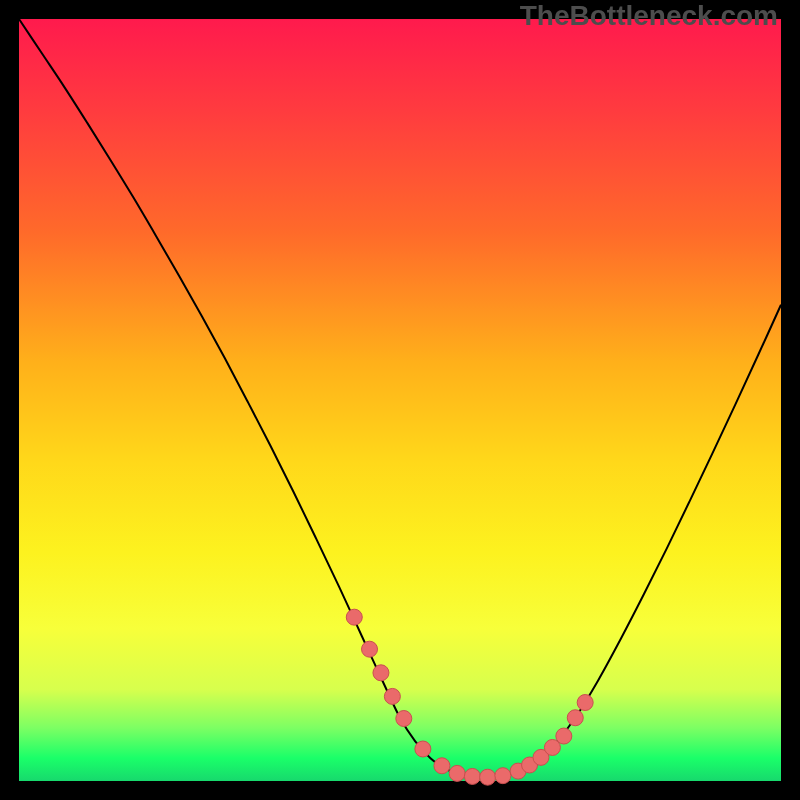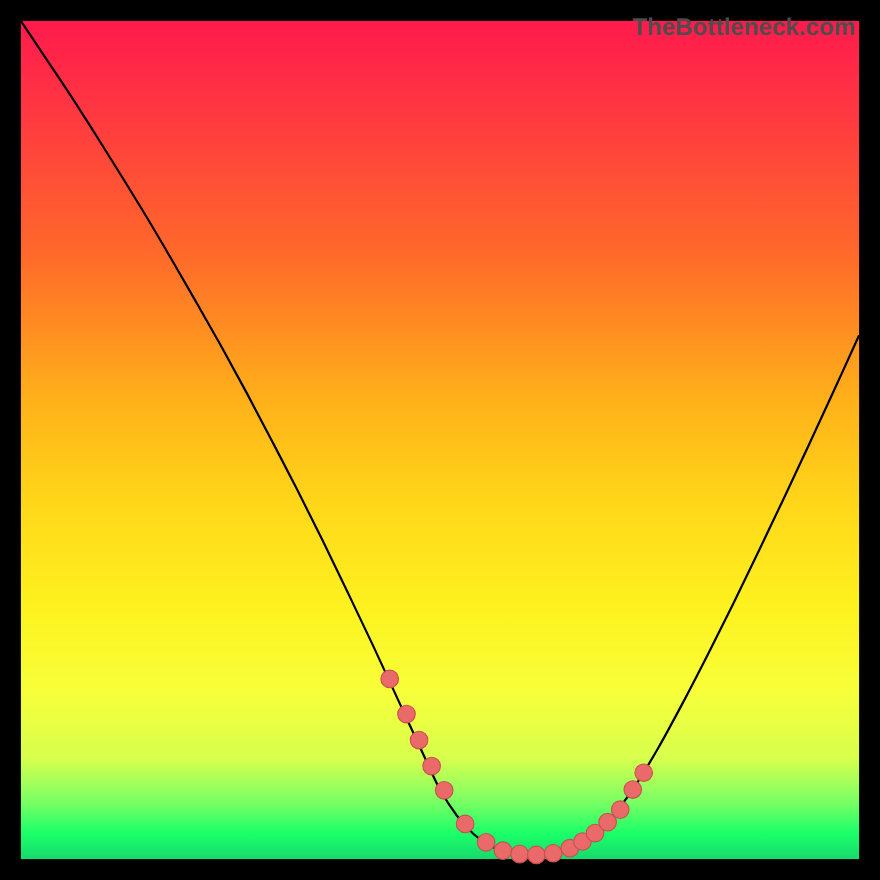--- a/index.html
+++ b/index.html
@@ -45,21 +45,21 @@
     left: 0; top: 0;
     width: 800px; height: 800px;
     pointer-events: none;
   }
 </style>
 </head>
 <body>
 <div class="frame">
 
   <div class="plot" style="left: 19px; top: 19px; width: 762px; height: 762px;"></div>
-  <div class="watermark" style="right: 22px; top: 12px; font-size: 22px;">TheBottleneck.com</div>
+  <div class="watermark" style="right: 22px; top: 0px; font-size: 28px;">TheBottleneck.com</div>
   <svg class="overlay" viewBox="0 0 800 800">
     <path id="curve-path" fill="none" stroke-width="2" d="M 19.00 19.00 C 22.81 24.72, 34.24 41.86, 41.86 53.29 C 49.48 64.72, 57.10 75.90, 64.72 87.58 C 72.34 99.26, 79.96 111.33, 87.58 123.39 C 95.20 135.46, 102.82 147.65, 110.44 159.97 C 118.06 172.29, 125.68 184.61, 133.30 197.31 C 140.92 210.01, 148.54 223.09, 156.16 236.17 C 163.78 249.25, 171.40 262.46, 179.02 275.79 C 186.64 289.13, 194.26 302.46, 201.88 316.18 C 209.50 329.90, 217.12 343.87, 224.74 358.09 C 232.36 372.31, 239.98 386.92, 247.60 401.52 C 255.22 416.13, 262.84 430.73, 270.46 445.72 C 278.08 460.71, 285.70 475.95, 293.32 491.44 C 300.94 506.93, 308.56 522.81, 316.18 538.68 C 323.80 554.56, 331.42 570.43, 339.04 586.69 C 346.66 602.95, 354.28 619.71, 361.90 636.22 C 369.52 652.73, 378.41 672.16, 384.76 685.75 C 391.11 699.34, 394.92 708.48, 400.00 717.75 C 405.08 727.02, 410.16 734.64, 415.24 741.38 C 420.32 748.11, 425.40 753.57, 430.48 758.14 C 435.56 762.71, 440.64 766.01, 445.72 768.81 C 450.80 771.60, 455.88 773.51, 460.96 774.90 C 466.04 776.30, 471.12 776.81, 476.20 777.19 C 481.28 777.57, 486.36 777.57, 491.44 777.19 C 496.52 776.81, 501.60 776.05, 506.68 774.90 C 511.76 773.76, 516.84 772.49, 521.92 770.33 C 527.00 768.17, 532.08 765.76, 537.16 761.95 C 542.24 758.14, 546.05 754.84, 552.40 747.47 C 558.75 740.11, 567.64 728.93, 575.26 717.75 C 582.88 706.58, 590.50 693.62, 598.12 680.42 C 605.74 667.21, 613.36 652.86, 620.98 638.51 C 628.60 624.15, 636.22 609.30, 643.84 594.31 C 651.46 579.32, 659.08 564.08, 666.70 548.59 C 674.32 533.10, 681.94 517.22, 689.56 501.35 C 697.18 485.47, 704.80 469.47, 712.42 453.34 C 720.04 437.21, 727.66 420.95, 735.28 404.57 C 742.90 388.19, 750.52 371.68, 758.14 355.04 C 765.76 338.41, 777.19 313.13, 781.00 304.75" stroke="#000000"></path>
     <g id="markers-group">
         <circle cx="354.28" cy="617.17" r="8" fill="#ea6a6a" stroke="#c94f4f" stroke-width="1"></circle>
         <circle cx="369.52" cy="649.17" r="8" fill="#ea6a6a" stroke="#c94f4f" stroke-width="1"></circle>
         <circle cx="380.95" cy="672.80" r="8" fill="#ea6a6a" stroke="#c94f4f" stroke-width="1"></circle>
         <circle cx="392.38" cy="696.42" r="8" fill="#ea6a6a" stroke="#c94f4f" stroke-width="1"></circle>
         <circle cx="403.81" cy="718.52" r="8" fill="#ea6a6a" stroke="#c94f4f" stroke-width="1"></circle>
         <circle cx="422.86" cy="749.00" r="8" fill="#ea6a6a" stroke="#c94f4f" stroke-width="1"></circle>
         <circle cx="441.91" cy="765.76" r="8" fill="#ea6a6a" stroke="#c94f4f" stroke-width="1"></circle>

